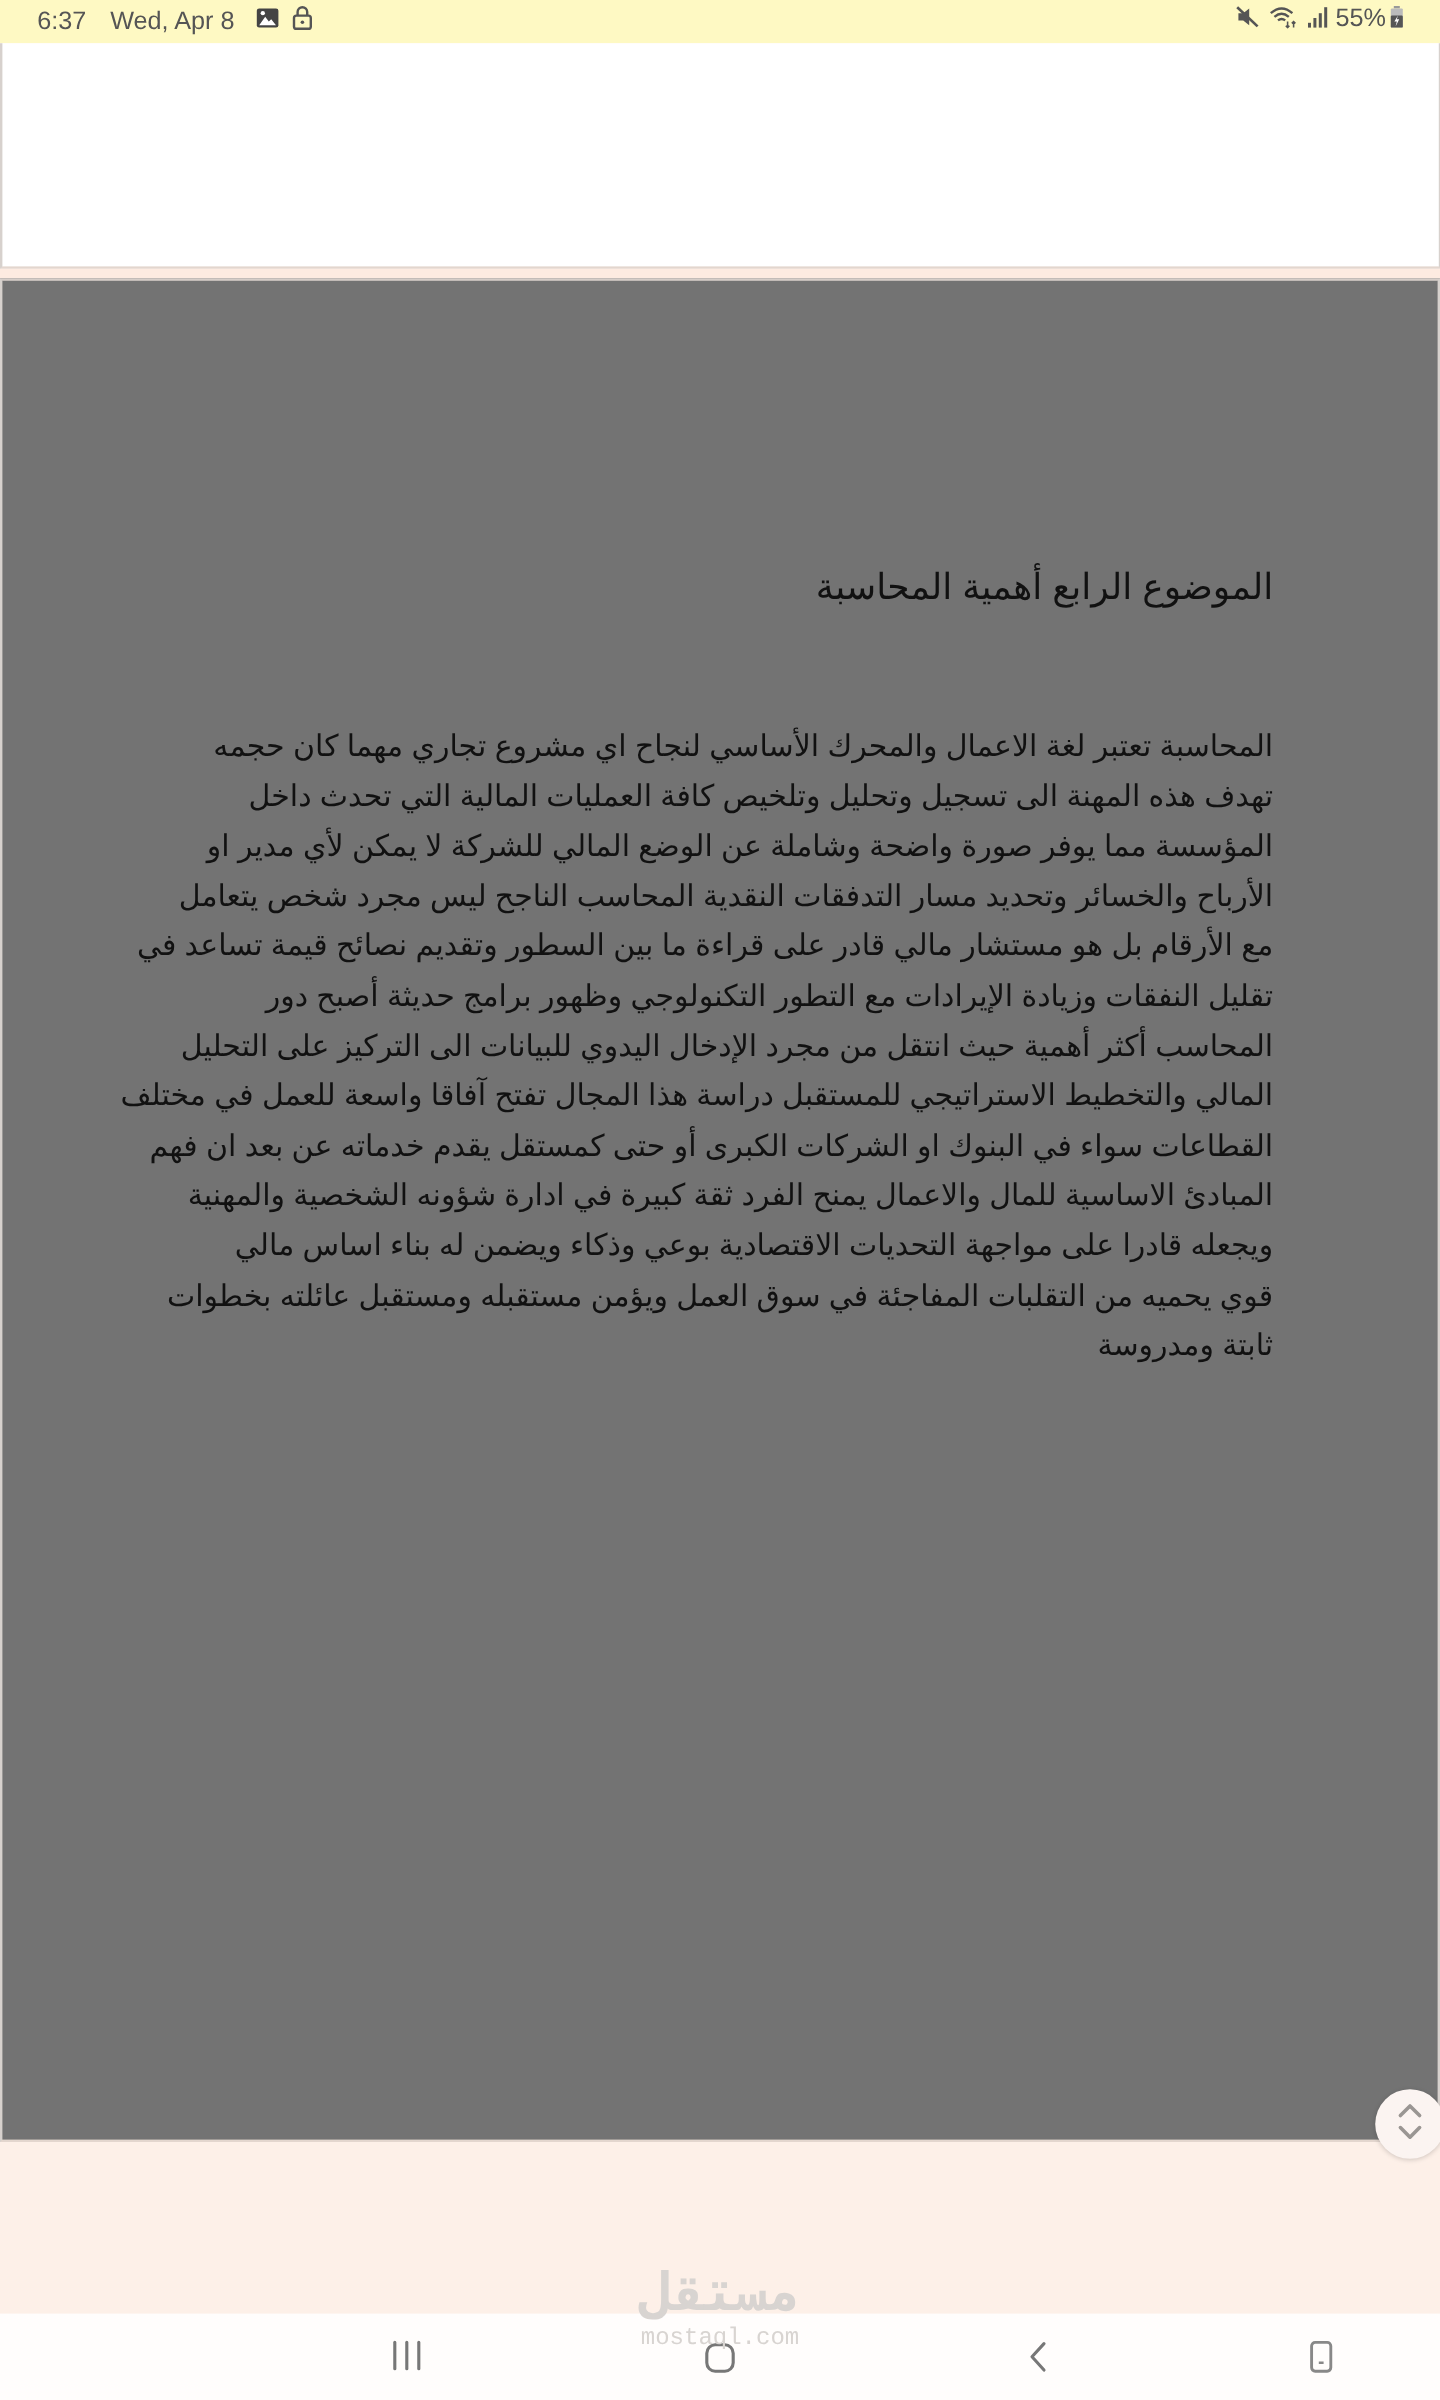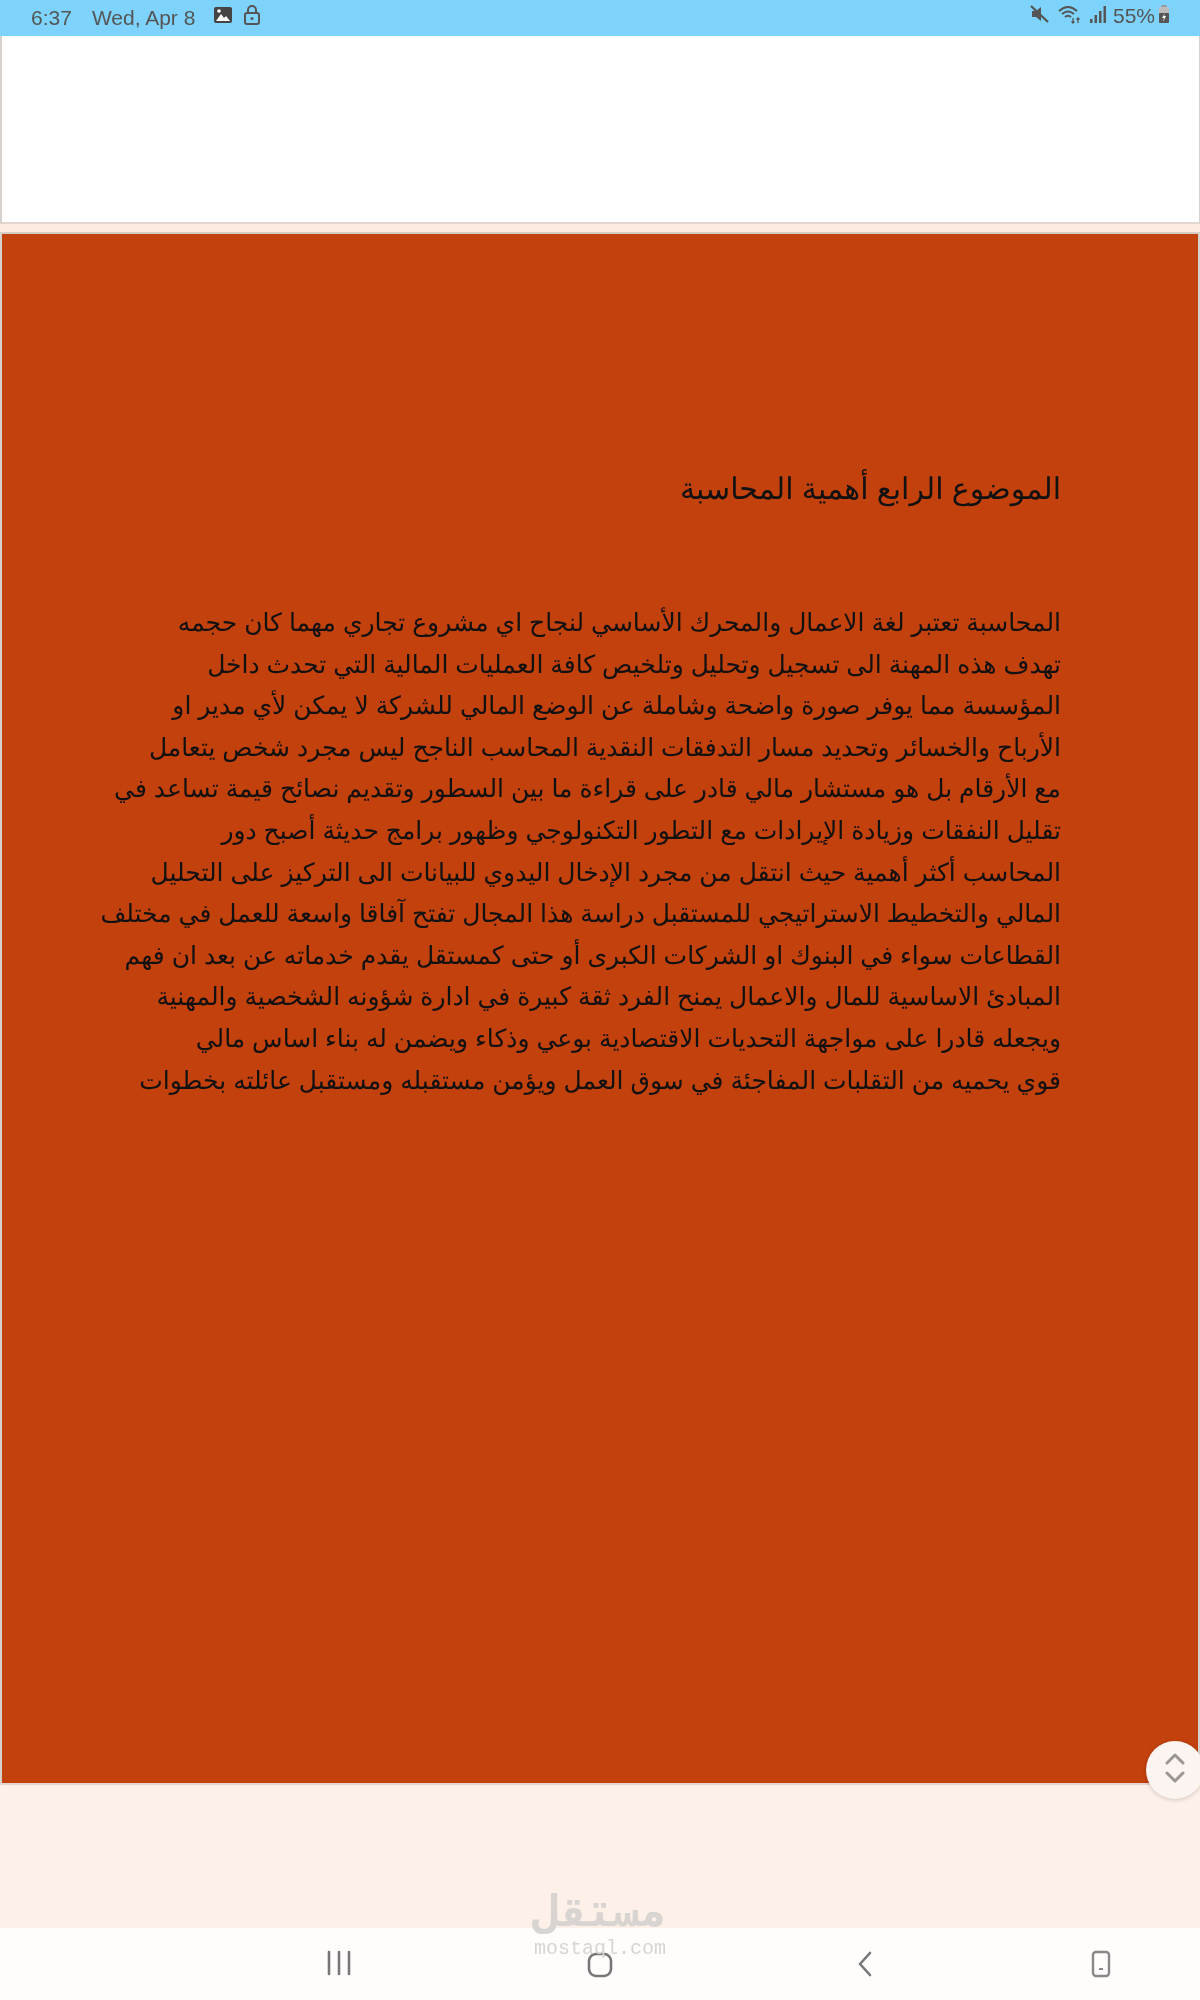--- a/index.html
+++ b/index.html
@@ -3,41 +3,41 @@
 <meta charset="utf-8">
 <style>
   html, body { margin:0; padding:0; }
   body {
     width:1200px; height:2000px; position:relative; overflow:hidden;
     background:#fdf0e8;
     font-family:"Liberation Sans", sans-serif;
   }
   .statusbar {
     position:absolute; left:0; top:0; width:1200px; height:36px;
-    background:#7dd3fc; color:#555; font-size:21px;
+    background:#fef9c3; color:#555; font-size:21px;
   }
   .statusbar .left { position:absolute; left:31px; top:4px; display:flex; align-items:center; }
   .statusbar .time { margin-right:20px; }
   .statusbar .date { margin-right:18px; }
   .sb-icon { display:inline-block; margin-right:10px; }
   .statusbar .right { position:absolute; right:24px; top:4px; display:flex; align-items:flex-start; }
   .statusbar .right .sb-icon { margin-right:6px; }
   .battery-pct { margin-right:3px; }
 
   .page1 {
     position:absolute; left:0; top:36px; width:1197px; height:186px;
     background:#ffffff; border-left:2px solid #d7d1cd; border-right:2px solid #d7d1cd;
     border-bottom:2px solid #e3d6ce;
   }
   .page-gap {
     position:absolute; left:0; top:224px; width:1200px; height:8px; background:#fdebe1;
   }
   .page2 {
     position:absolute; left:0; top:232px; width:1196px; height:1549px;
-    background:#c2410c; border-top:2px solid #d5cdc8; border-left:2px solid #d7d1cd; border-right:2px solid #d7d1cd;
+    background:#737373; border-top:2px solid #d5cdc8; border-left:2px solid #d7d1cd; border-right:2px solid #d7d1cd;
     border-bottom:2px solid #e3d6ce;
   }
   .doc-title {
     position:absolute; right:137px; top:237px;
     font-size:30px; color:#111; direction:rtl; text-align:right; white-space:nowrap;
   }
   .doc-body {
     position:absolute; right:137px; top:320px; width:940px;
     direction:rtl; text-align:right; font-size:25px; line-height:41.6px; color:#111;margin-top:48px;
   }
@@ -128,20 +128,21 @@
     <span class="doc-line">المؤسسة مما يوفر صورة واضحة وشاملة عن الوضع المالي للشركة لا يمكن لأي مدير او</span>
     <span class="doc-line">الأرباح والخسائر وتحديد مسار التدفقات النقدية المحاسب الناجح ليس مجرد شخص يتعامل</span>
     <span class="doc-line">مع الأرقام بل هو مستشار مالي قادر على قراءة ما بين السطور وتقديم نصائح قيمة تساعد في</span>
     <span class="doc-line">تقليل النفقات وزيادة الإيرادات مع التطور التكنولوجي وظهور برامج حديثة أصبح دور</span>
     <span class="doc-line">المحاسب أكثر أهمية حيث انتقل من مجرد الإدخال اليدوي للبيانات الى التركيز على التحليل</span>
     <span class="doc-line">المالي والتخطيط الاستراتيجي للمستقبل دراسة هذا المجال تفتح آفاقا واسعة للعمل في مختلف</span>
     <span class="doc-line">القطاعات سواء في البنوك او الشركات الكبرى أو حتى كمستقل يقدم خدماته عن بعد ان فهم</span>
     <span class="doc-line">المبادئ الاساسية للمال والاعمال يمنح الفرد ثقة كبيرة في ادارة شؤونه الشخصية والمهنية</span>
     <span class="doc-line">ويجعله قادرا على مواجهة التحديات الاقتصادية بوعي وذكاء ويضمن له بناء اساس مالي</span>
     <span class="doc-line">قوي يحميه من التقلبات المفاجئة في سوق العمل ويؤمن مستقبله ومستقبل عائلته بخطوات</span>
+    <span class="doc-line">ثابتة ومدروسة</span>
   </div>
 </div>
 
 <div class="scroll-btn">
   <span>
     <svg width="24" height="34" viewBox="0 0 24 34">
         <path d="M4 12 L12 4 L20 12" stroke="#9a9693" stroke-width="3" fill="none" stroke-linecap="round" stroke-linejoin="round"></path>
         <path d="M4 22 L12 30 L20 22" stroke="#9a9693" stroke-width="3" fill="none" stroke-linecap="round" stroke-linejoin="round"></path>
       </svg>
   </span>

